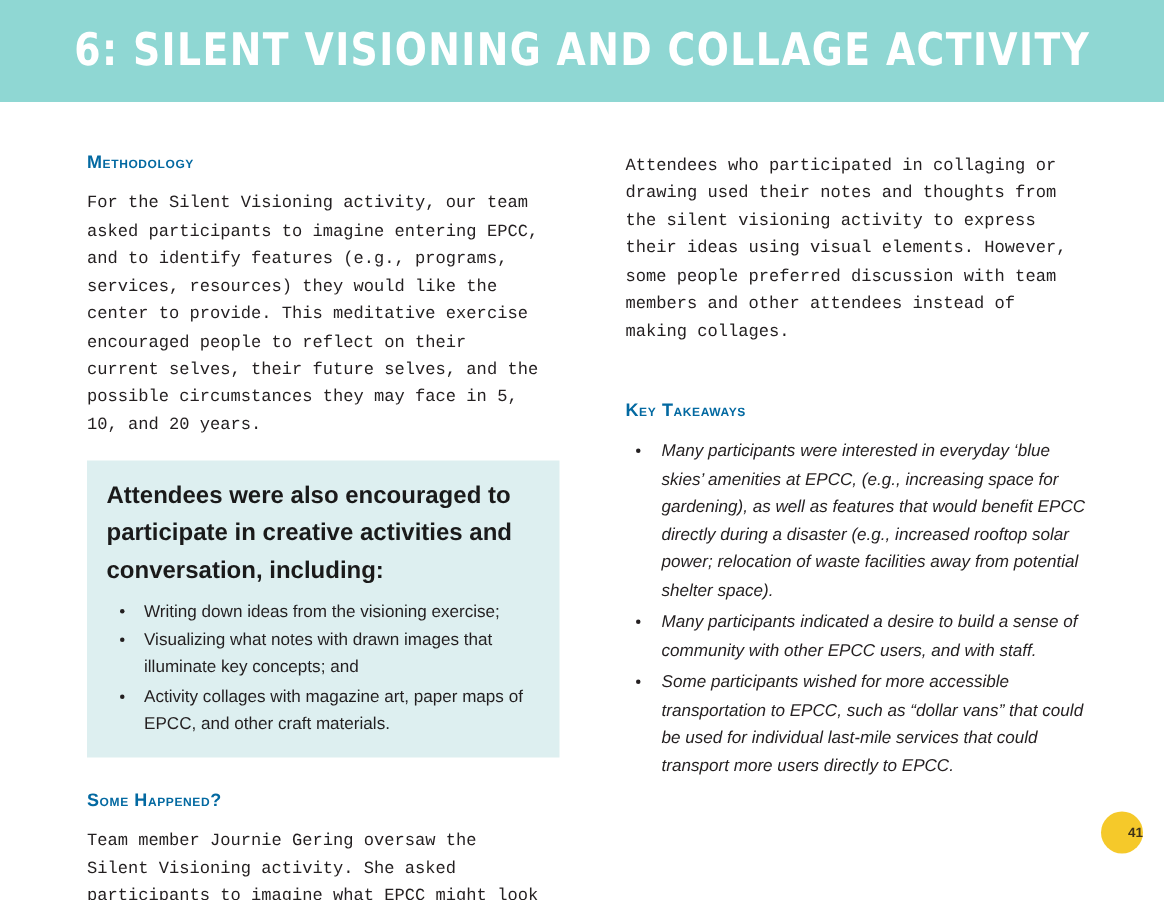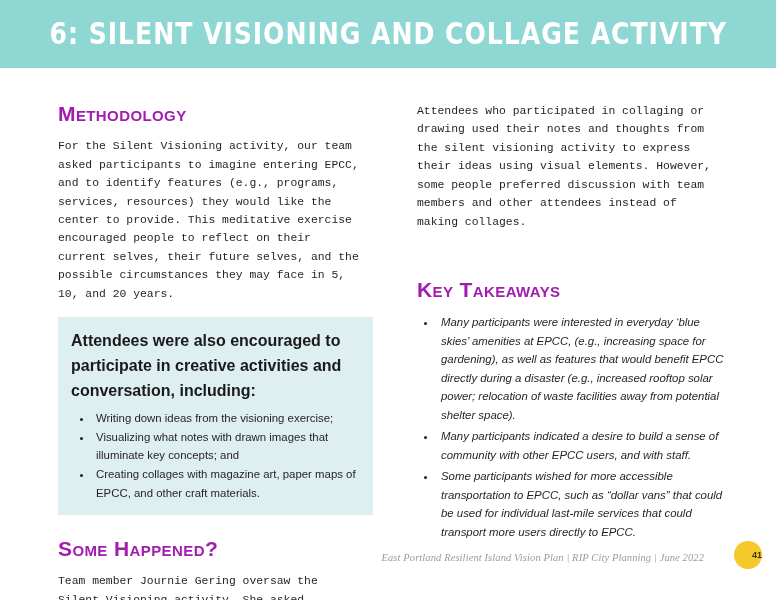--- a/index.html
+++ b/index.html
@@ -63,29 +63,29 @@
     width: 307px;
     box-sizing: border-box;
   }
   .col-left { margin-right: 52px; }
 
   
   h2.section-heading {
     margin: 0 0 12px 0;
     padding: 0;
     font-family: "Liberation Sans", sans-serif;
-    font-size: 21px;
+    font-size: 12px;
     font-weight: bold;
     font-variant: small-caps;
     letter-spacing: 0.4px;
-    color: #a21caf;
+    color: #0369a1;
     line-height: 1.1;
   }
   h2.heading-key {
-    margin-top: 15px;
+    margin-top: 4px;
   }
 
   
   p.body-text {
     margin: 0 0 14px 0;
     font-size: 11.4px;
     line-height: 1.62;
     color: #231f20;
     text-align: left;
     font-family: Liberation Mono, monospace;
@@ -188,21 +188,21 @@
 
       <h2 class="section-heading">Methodology</h2>
 
       <p class="body-text">For the Silent Visioning activity, our team asked participants to imagine entering EPCC, and to identify features (e.g., programs, services, resources) they would like the center to provide. This meditative exercise encouraged people to reflect on their current selves, their future selves, and the possible circumstances they may face in 5, 10, and 20 years.</p>
 
       <div class="callout">
         <p class="callout-intro">Attendees were also encouraged to participate in creative activities and conversation, including:</p>
         <ul class="callout-list">
           <li>Writing down ideas from the visioning exercise;</li>
           <li>Visualizing what notes with drawn images that illuminate key concepts; and</li>
-          <li>Creating collages with magazine art, paper maps of EPCC, and other craft materials.</li>
+          <li>Activity collages with magazine art, paper maps of EPCC, and other craft materials.</li>
         </ul>
       </div>
 
       <h2 class="section-heading">Some Happened?</h2>
 
       <p class="body-text">Team member Journie Gering oversaw the Silent Visioning activity. She asked participants to imagine what EPCC might look like by the year 2030, and to describe who would be using the facility, what additions were added to the building, and the emotions, sights, sounds, smells, and physical sensations participants felt upon imagining entering the hypothetical future facility. The activity then shifted from 'blue sky times' to an extreme heat crisis scenario.</p>
     </div>
 
     <div class="col col-right">
 
@@ -214,19 +214,18 @@
 
       <ul class="takeaways">
         <li>Many participants were interested in everyday ‘blue skies’ amenities at EPCC, (e.g., increasing space for gardening), as well as features that would benefit EPCC directly during a disaster (e.g., increased rooftop solar power; relocation of waste facilities away from potential shelter space).</li>
         <li>Many participants indicated a desire to build a sense of community with other EPCC users, and with staff.</li>
         <li>Some participants wished for more accessible transportation to EPCC, such as “dollar vans” that could be used for individual last-mile services that could transport more users directly to EPCC.</li>
       </ul>
     </div>
   </div>
 
   <div class="footer">
-    <div class="footer-text">East Portland Resilient Island Vision Plan  | RIP City Planning  |  June 2022</div>
     <div class="page-badge">
       <span class="page-badge-number">41</span>
     </div>
   </div>
 
 </div>
 
 </body></html>

